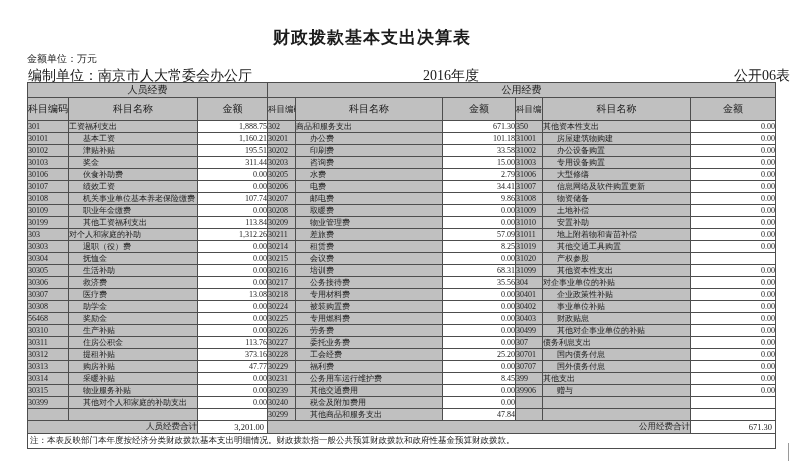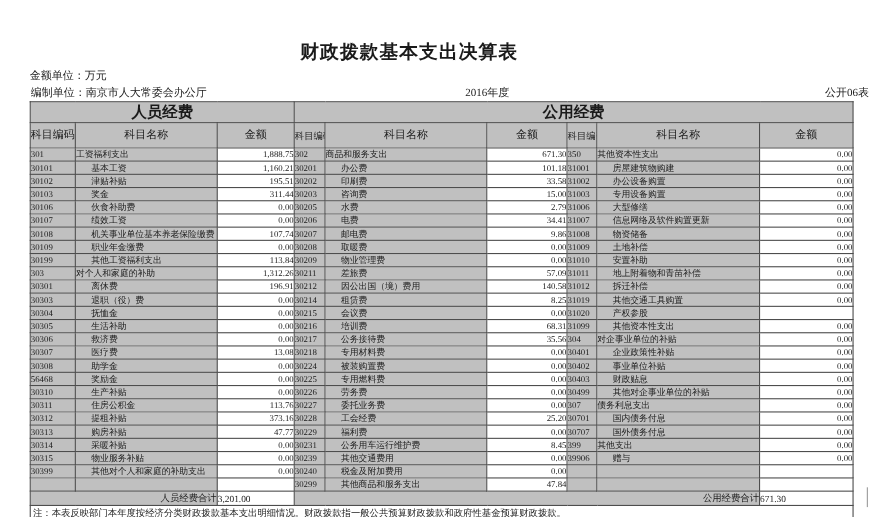--- a/index.html
+++ b/index.html
@@ -1,41 +1,41 @@
 <!DOCTYPE html>
 <html style="--cell-gray: #c0c0c0;"><head>
 <meta charset="utf-8">
 <style>
   html,body{margin:0;padding:0;background:#fff;width:800px;height:470px;overflow:hidden;}
   body{font-family:"Liberation Serif","DejaVu Serif",serif;color:#1a1a1a;position:relative;}
-  .title{width:690px;margin:0 0 0 27px;padding-top:36px;text-align:center;
+  .title{width:690px;margin:0 0 0 27px;padding-top:26px;text-align:center;
          font-size:17px;font-weight:bold;letter-spacing:1px;}
   .unit-line{width:763px;margin-left:27px;font-size:10px;margin-top:3px;}
-  .meta-row{width:763px;margin-left:27px;font-size:10px;position:relative;height:13px;margin-top:1px;margin-bottom:2px;}
+  .meta-row{width:763px;margin-left:27px;font-size:14px;position:relative;height:13px;margin-top:1px;margin-bottom:2px;}
   .meta-left{position:absolute;left:1px;top:0;}
   .meta-year{position:absolute;left:396px;top:0;}
   .meta-right{position:absolute;right:0;top:0;}
   table.fin{border-collapse:collapse;table-layout:fixed;width:748px;margin-left:27px;
             font-size:8px;}
   table.fin td, table.fin th{border:1px solid #4d4d4d;overflow:hidden;white-space:nowrap;
             padding:0;vertical-align:middle;}
   table.fin{border:1px solid #222;}
-  th.group{background:var(--cell-gray);font-size:14px;font-weight:bold;height:12px;}
+  th.group{background:var(--cell-gray);font-size:10px;font-weight:normal;height:12px;}
   tr.colhead th{background:var(--cell-gray);font-weight:normal;height:22px;line-height:10px;}
   th.h-code{font-size:10px;white-space:normal;}
   th.h-code-narrow{font-size:8.5px;white-space:normal;}
   th.h-name{font-size:10px;}
   th.h-amt{font-size:10px;}
   tbody td{height:10px;}
   td.code{background:var(--cell-gray);padding-left:2px;font-size:8px;}
   td.name{background:var(--cell-gray);padding-left:3px;font-size:8px;}
   td.name.child{padding-left:14px;}
   td.amt{background:#fff;text-align:right;padding-right:3px;font-size:8px;}
   tfoot td.total-label{background:var(--cell-gray);text-align:right;font-size:8.5px;height:11px;font-family:Liberation Serif, serif;}
-  tfoot td.total-amt{background:#fff;text-align:left;padding-right:3px;font-size:8.5px;}
+  tfoot td.total-amt{background:#fff;text-align:right;padding-right:3px;font-size:8.5px;}
   tfoot td.note{background:#fff;text-align:left;padding:1px 2px;font-size:8.5px;height:12px;}
   .artifact-line{position:absolute;left:788px;top:443px;width:1px;height:18px;background:#9a9a9a;}
 </style>
 </head>
 <body>
 
 <h1 class="title">财政拨款基本支出决算表</h1>
 <div class="unit-line">金额单位：万元</div>
 <div class="meta-row">
   <span class="meta-left">编制单位：南京市人大常委会办公厅</span>
@@ -177,31 +177,20 @@
         <td class="name">对个人和家庭的补助</td>
         <td class="amt">1,312.26</td>
         <td class="code">30211</td>
         <td class="name child">差旅费</td>
         <td class="amt">57.09</td>
         <td class="code">31011</td>
         <td class="name child">地上附着物和青苗补偿</td>
         <td class="amt">0.00</td>
       </tr>
       <tr>
-        <td class="code">30301</td>
-        <td class="name child">离休费</td>
-        <td class="amt">196.91</td>
-        <td class="code">30212</td>
-        <td class="name child">因公出国（境）费用</td>
-        <td class="amt">140.58</td>
-        <td class="code">31012</td>
-        <td class="name child">拆迁补偿</td>
-        <td class="amt">0.00</td>
-      </tr>
-      <tr>
         <td class="code">30303</td>
         <td class="name child">退职（役）费</td>
         <td class="amt">0.00</td>
         <td class="code">30214</td>
         <td class="name child">租赁费</td>
         <td class="amt">8.25</td>
         <td class="code">31019</td>
         <td class="name child">其他交通工具购置</td>
         <td class="amt">0.00</td>
       </tr>

